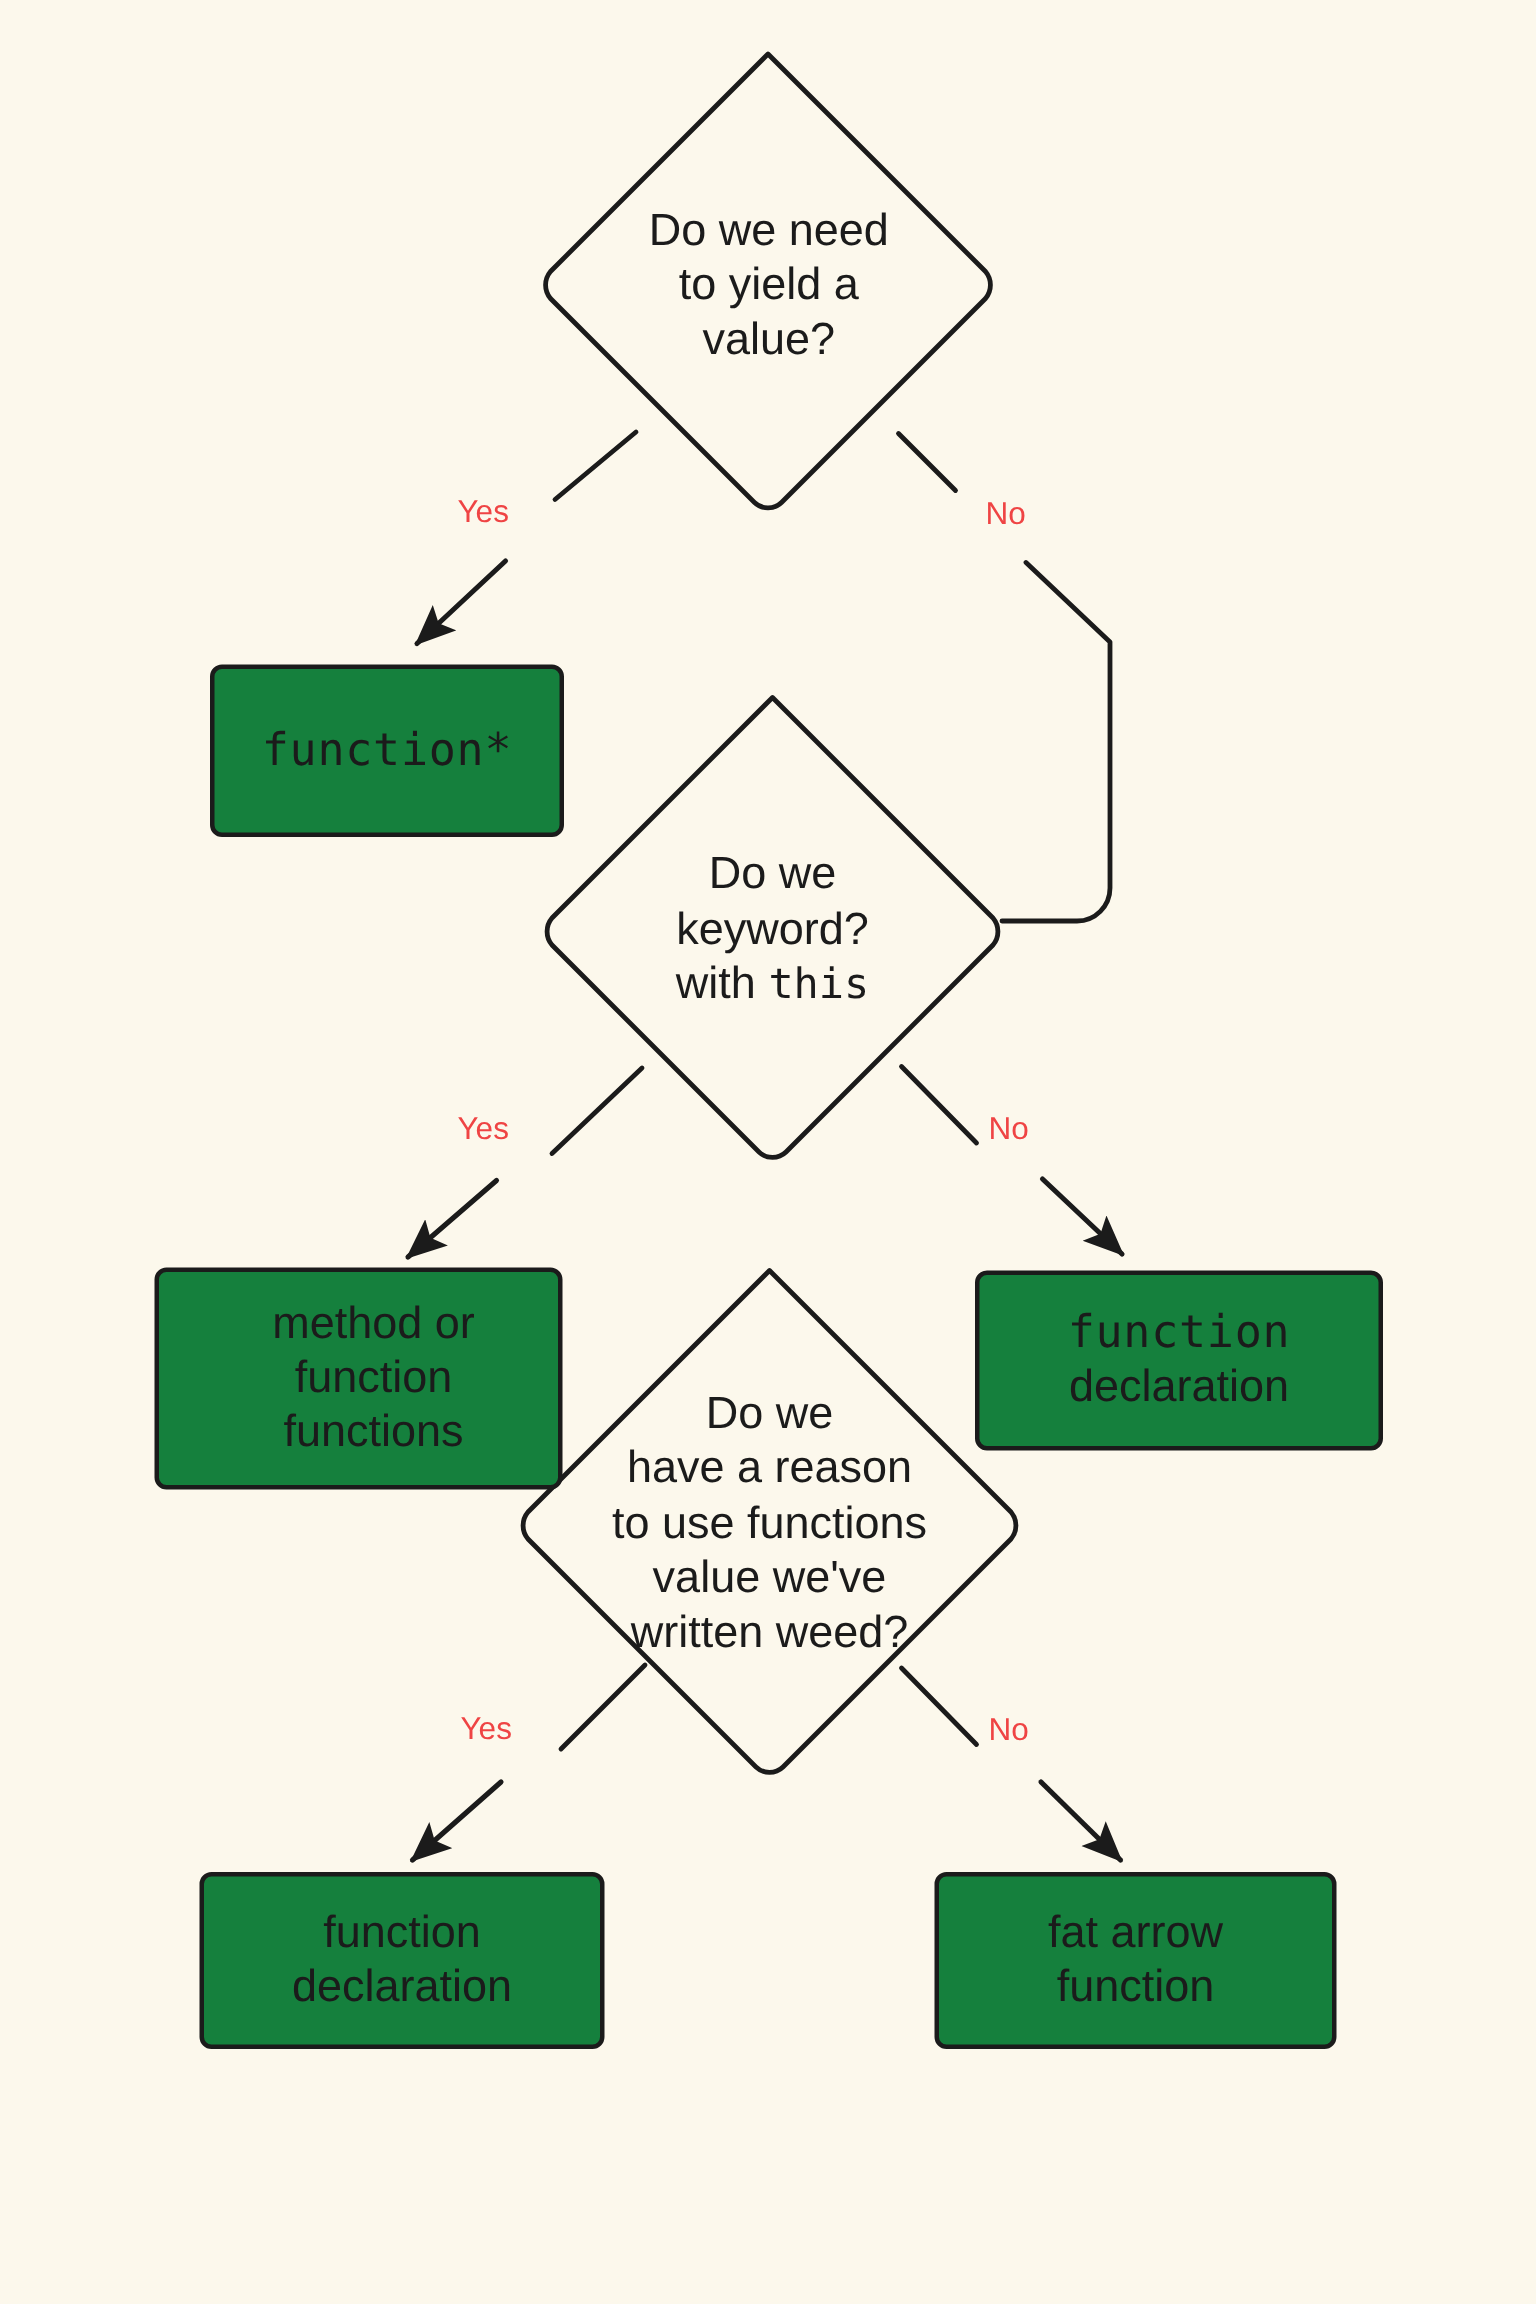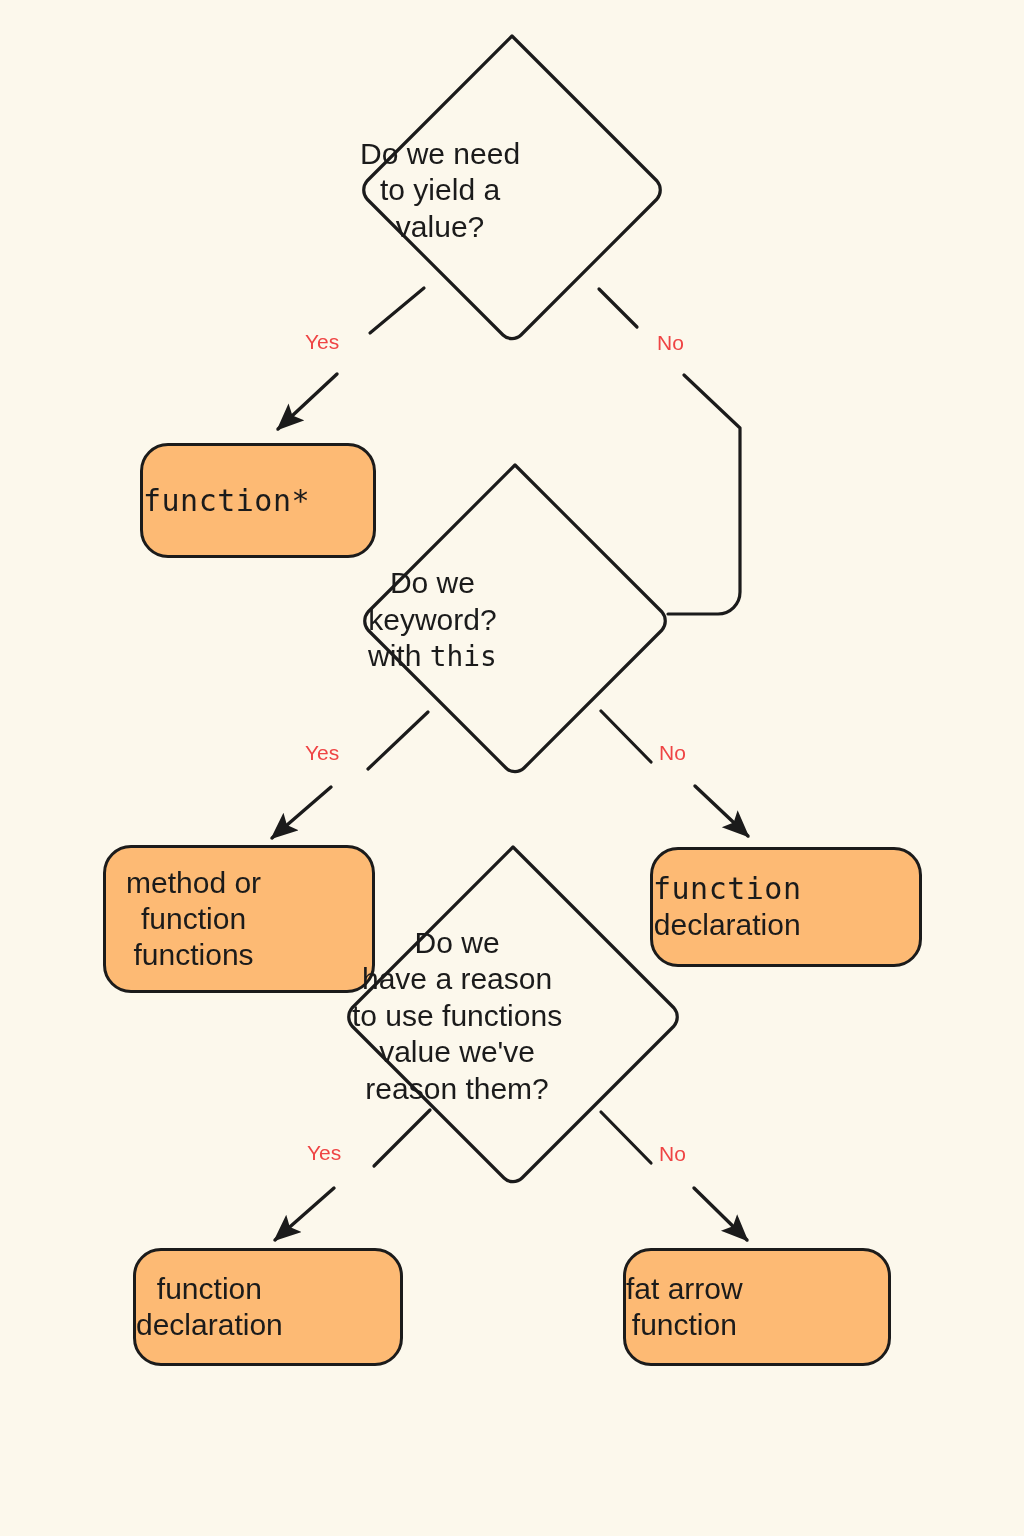--- a/index.html
+++ b/index.html
@@ -20,29 +20,29 @@
     left: 0;
     top: 0;
     width: 1024px;
     height: 1536px;
     pointer-events: none;
   }
   .node {
     position: absolute;
     display: flex;
     align-items: center;
-    justify-content: flex-start;
+    justify-content: center;
     text-align: center;
     color: #1b1b1b;
     box-sizing: border-box;
   }
   .terminal-box {
     border: 3px solid #1b1b1b;
-    border-radius: 28px;
-    background: #fdba74;
+    border-radius: 8px;
+    background: #15803d;
     line-height: 1.2;
     font-size: 30px;
   }
   .diamond-shape {
     background: transparent;
   }
   .diamond-label {
     position: relative;
     z-index: 3;
     line-height: 1.22;
@@ -137,21 +137,21 @@
       <div>declaration</div>
     </div>
   </div>
 
   <div class="node diamond-shape" style="left:352px; top:847px; width:322px; height:338px;">
     <div class="diamond-label">
       <div>Do we</div>
       <div>have a reason</div>
       <div>to use functions</div>
       <div>value we've</div>
-      <div>reason them?</div>
+      <div>written weed?</div>
     </div>
   </div>
 
   <div class="node terminal-box" style="left:133px; top:1248px; width:270px; height:118px;">
     <div>
       <div>function</div>
       <div>declaration</div>
     </div>
   </div>
 

